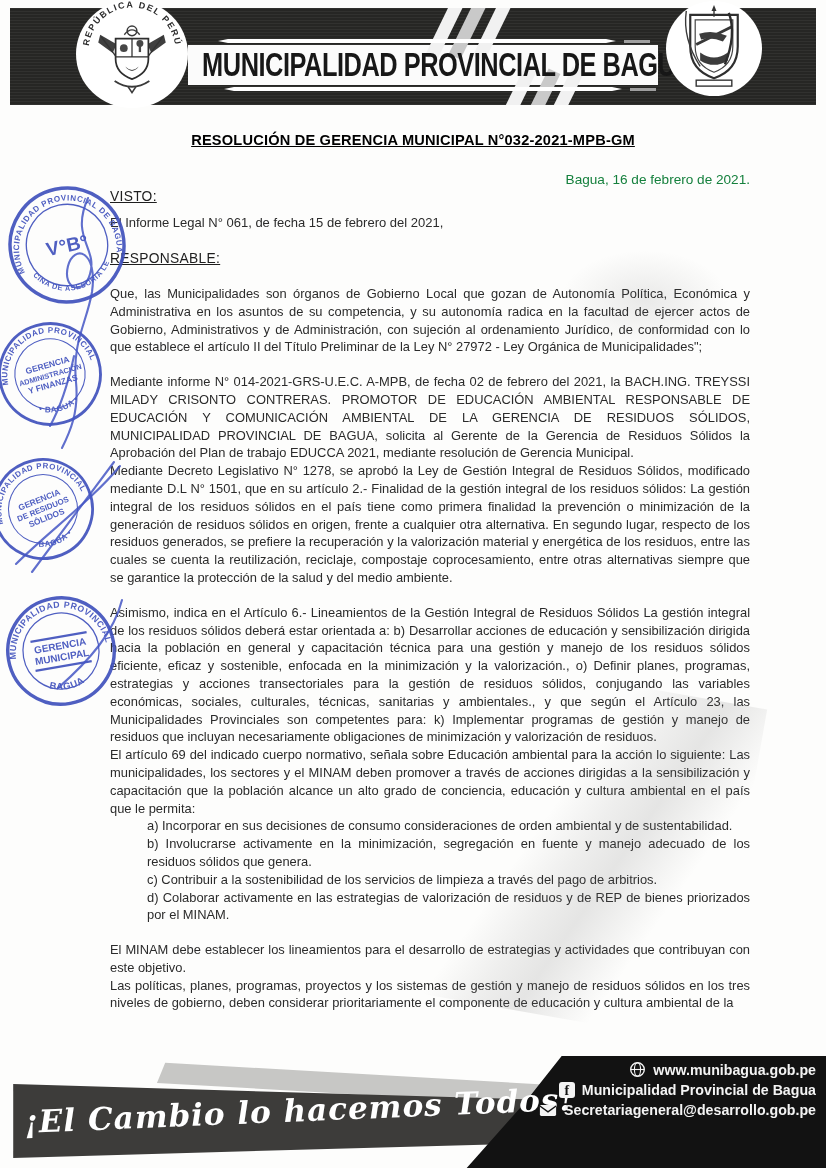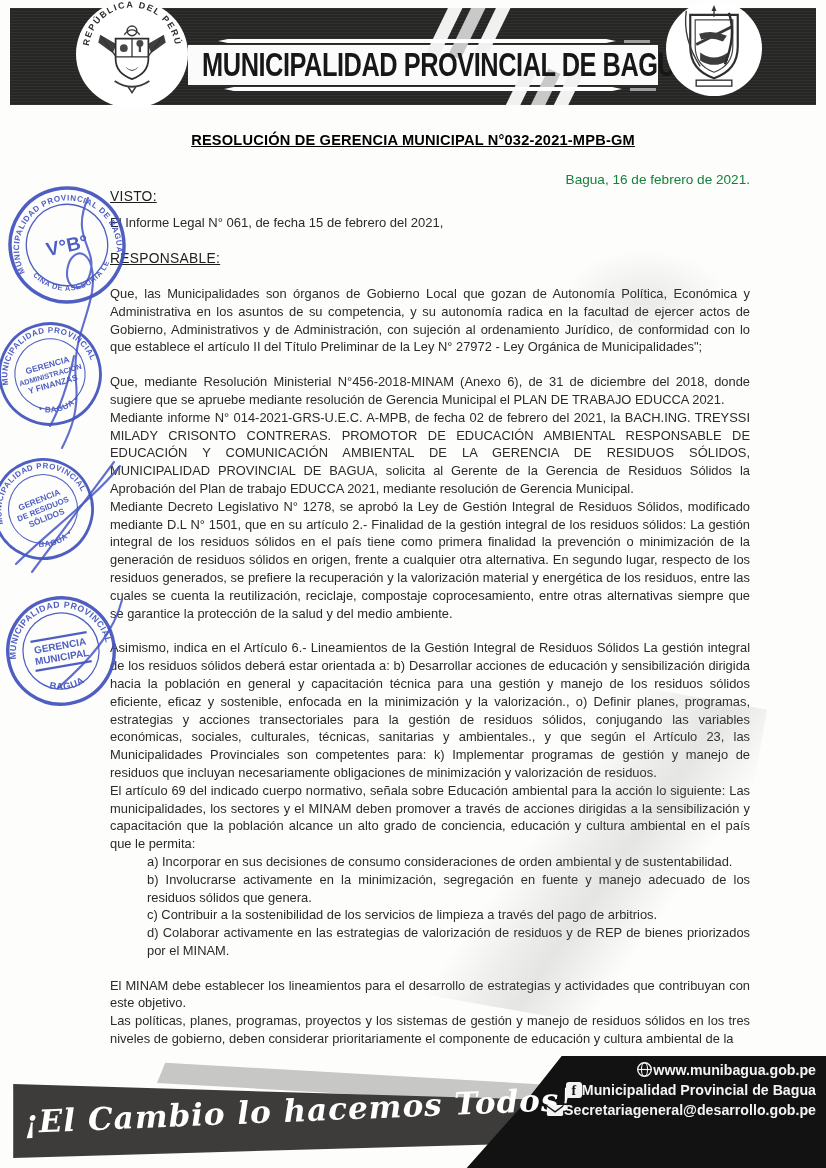--- a/index.html
+++ b/index.html
@@ -55,21 +55,21 @@
 
   
   .footer{position:absolute;left:0;top:1056px;width:826px;height:112px;}
   .f-gray{position:absolute;inset:0;background:#c7c7c5;clip-path:polygon(20% 6%,86% 34%,85% 52%,19% 24%);}
   .f-dark{position:absolute;inset:0;background:#3d3c3a;clip-path:polygon(1.6% 25%,88% 44%,88% 73%,1.6% 91%);}
   .f-black{position:absolute;inset:0;background:#121212;clip-path:polygon(68% 0,100% 0,100% 100%,56.5% 100%,63.5% 42%);}
   .slogan{position:absolute;left:24px;top:38px;width:470px;color:#fff;
           font-family:"DejaVu Serif","Liberation Serif",serif;font-style:italic;font-weight:bold;
           font-size:31px;letter-spacing:1px;transform:rotate(-2.4deg);white-space:nowrap;}
   .contact{position:absolute;right:10px;top:5px;width:340px;display:flex;flex-direction:column;align-items:flex-end;gap:4px;}
-  .c-row{display:flex;align-items:center;color:#f3f3f3;font-weight:bold;font-size:14.2px;white-space:nowrap;}
+  .c-row{display:flex;align-items:center;gap:7px;color:#f3f3f3;font-weight:bold;font-size:14.2px;white-space:nowrap;}
   .fb-badge{display:inline-flex;align-items:flex-end;justify-content:center;width:16px;height:16px;background:#f3f3f3;
             border-radius:3px;color:#121212;font-weight:bold;font-size:14px;line-height:15px;font-family:"Liberation Serif",serif;}
   .addr{color:#f0f0f0;font-weight:bold;font-size:12.4px;letter-spacing:.2px;margin-top:3px;white-space:nowrap;}
 </style>
 </head>
 <body>
 
 <div class="page">
 
   <div class="banner">
@@ -138,21 +138,20 @@
   <div class="doc-title"><span>RESOLUCIÓN DE GERENCIA MUNICIPAL N°032-2021-MPB-GM</span></div>
   <div class="date-line">Bagua, 16 de febrero de 2021.</div>
 
   <div class="sec-label visto-label">VISTO:</div>
   <div class="visto-text">El Informe Legal N° 061, de fecha 15 de febrero del 2021,</div>
   <div class="sec-label considerando-label">RESPONSABLE:</div>
 
   <div class="content">
     <p>Que, las Municipalidades son órganos de Gobierno Local que gozan de Autonomía Política, Económica y Administrativa en los asuntos de su competencia, y su autonomía radica en la facultad de ejercer actos de Gobierno, Administrativos y de Administración, con sujeción al ordenamiento Jurídico, de conformidad con lo que establece el artículo II del Título Preliminar de la Ley N° 27972 - Ley Orgánica de Municipalidades";</p>
     <div class="gap"></div>
-    <p>Que, mediante Resolución Ministerial N°456-2018-MINAM (Anexo 6), de 31 de diciembre del 2018, donde sugiere que se apruebe mediante resolución de Gerencia Municipal el PLAN DE TRABAJO EDUCCA 2021.</p>
     <p>Mediante informe N° 014-2021-GRS-U.E.C. A-MPB, de fecha 02 de febrero del 2021, la BACH.ING. TREYSSI MILADY CRISONTO CONTRERAS. PROMOTOR DE EDUCACIÓN AMBIENTAL RESPONSABLE DE EDUCACIÓN Y COMUNICACIÓN AMBIENTAL DE LA GERENCIA DE RESIDUOS SÓLIDOS, MUNICIPALIDAD PROVINCIAL DE BAGUA, solicita al Gerente de la Gerencia de Residuos Sólidos la Aprobación del Plan de trabajo EDUCCA 2021, mediante resolución de Gerencia Municipal.</p>
     <p>Mediante Decreto Legislativo N° 1278, se aprobó la Ley de Gestión Integral de Residuos Sólidos, modificado mediante D.L N° 1501, que en su artículo 2.- Finalidad de la gestión integral de los residuos sólidos: La gestión integral de los residuos sólidos en el país tiene como primera finalidad la prevención o minimización de la generación de residuos sólidos en origen, frente a cualquier otra alternativa. En segundo lugar, respecto de los residuos generados, se prefiere la recuperación y la valorización material y energética de los residuos, entre las cuales se cuenta la reutilización, reciclaje, compostaje coprocesamiento, entre otras alternativas siempre que se garantice la protección de la salud y del medio ambiente.</p>
     <div class="gap"></div>
     <p>Asimismo, indica en el Artículo 6.- Lineamientos de la Gestión Integral de Residuos Sólidos La gestión integral de los residuos sólidos deberá estar orientada a: b) Desarrollar acciones de educación y sensibilización dirigida hacia la población en general y capacitación técnica para una gestión y manejo de los residuos sólidos eficiente, eficaz y sostenible, enfocada en la minimización y la valorización., o) Definir planes, programas, estrategias y acciones transectoriales para la gestión de residuos sólidos, conjugando las variables económicas, sociales, culturales, técnicas, sanitarias y ambientales., y que según el Artículo 23, las Municipalidades Provinciales son competentes para: k) Implementar programas de gestión y manejo de residuos que incluyan necesariamente obligaciones de minimización y valorización de residuos.</p>
     <p>El artículo 69 del indicado cuerpo normativo, señala sobre Educación ambiental para la acción lo siguiente: Las municipalidades, los sectores y el MINAM deben promover a través de acciones dirigidas a la sensibilización y capacitación que la población alcance un alto grado de conciencia, educación y cultura ambiental en el país que le permita:</p>
     <p class="li">a) Incorporar en sus decisiones de consumo consideraciones de orden ambiental y de sustentabilidad.</p>
     <p class="li">b) Involucrarse activamente en la minimización, segregación en fuente y manejo adecuado de los residuos sólidos que genera.</p>
     <p class="li">c) Contribuir a la sostenibilidad de los servicios de limpieza a través del pago de arbitrios.</p>
     <p class="li">d) Colaborar activamente en las estrategias de valorización de residuos y de REP de bienes priorizados por el MINAM.</p>
     <div class="gap"></div>

